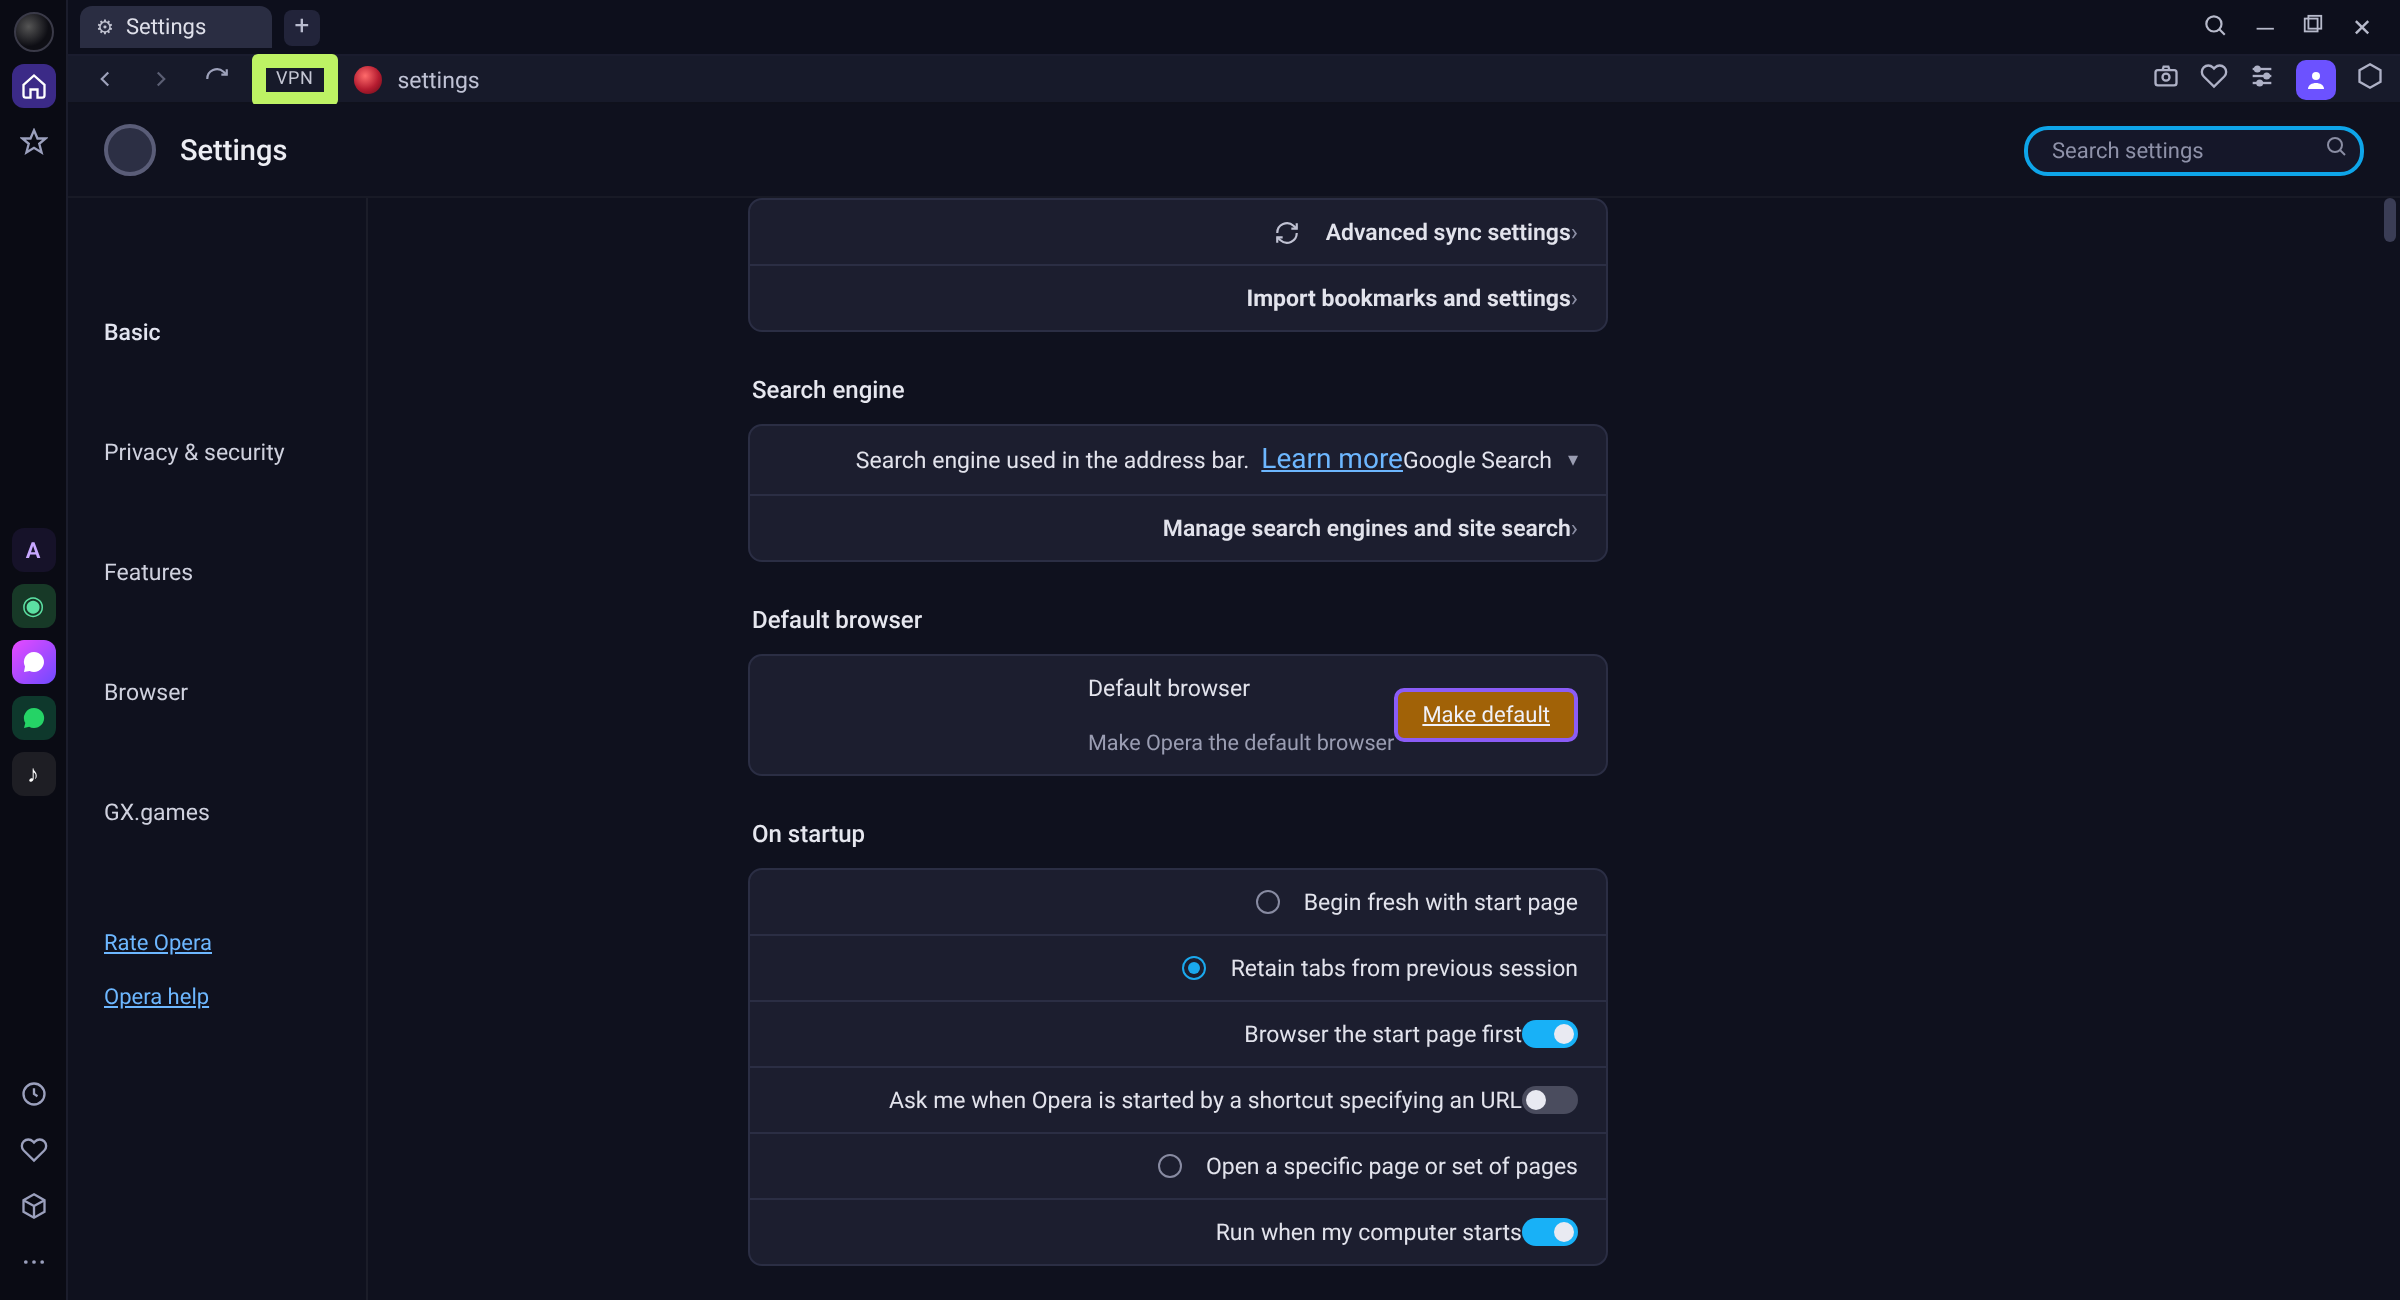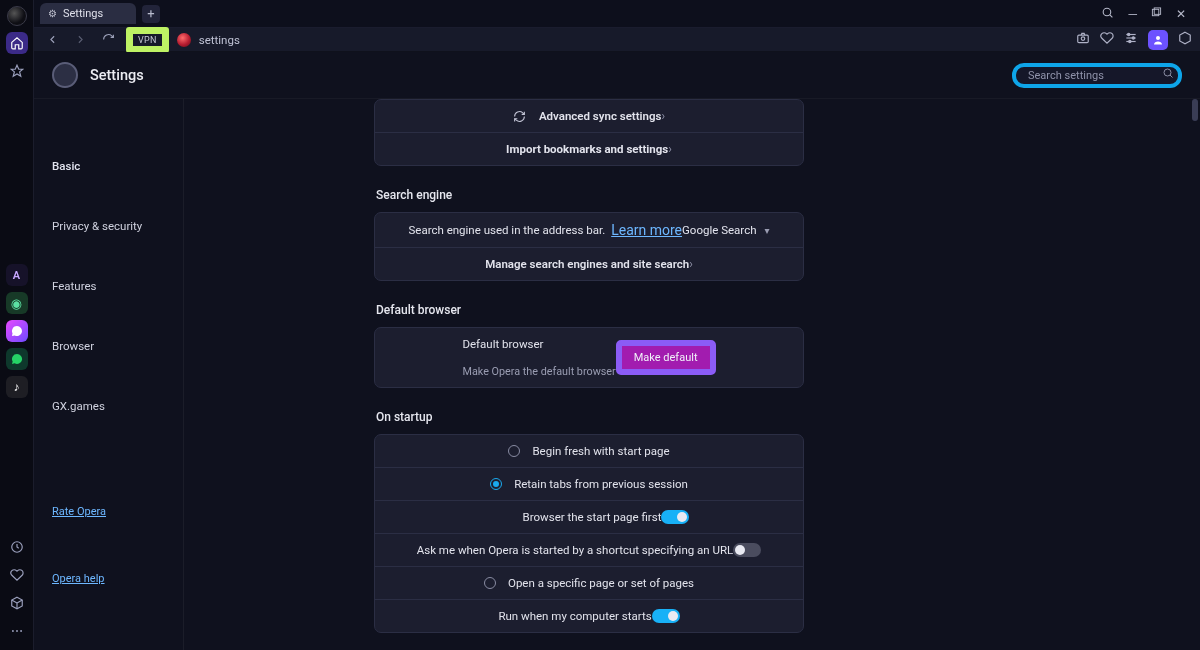--- a/index.html
+++ b/index.html
@@ -94,74 +94,74 @@
   border-bottom:1px solid rgba(255,255,255,.04);
 }
 .page-header .logo {
   width:26px; height:26px; border-radius:50%;
   background:#2c2f44; border:2px solid #5a5d78; margin-right:12px;
 }
 .page-header h1 { font-size:14.5px; font-weight:500; color:#ecedf3;}
 .search-wrap { margin-left:auto; position:relative; }
 .search-wrap input {
   width:170px; height:25px; border-radius:12px;
-  background:#151729; border:4px solid #0ea5e9;
+  background:#151729; border:2px solid #0ea5e9;
   color:#ccc; padding:0 28px 0 12px; font-size:11px;
 }
 .search-wrap input::placeholder{color:#8f92a9;}
 .search-wrap .mag { position:absolute; right:8px; top:4px; color:#8a8da3; font-size:12px; }
 
 .page-body {
   flex:1; display:flex; overflow:hidden;
 }
 
 
 .settings-nav {
   width:150px; border-right:1px solid rgba(255,255,255,.05);
   padding:28px 18px 20px; display:flex; flex-direction:column; gap:14px;
   font-size:11.5px;
 }
 .settings-nav .cat { color:#e2e4ef; cursor:pointer; font-weight:500;margin-top:32px;}
 .settings-nav .cat.dim { font-weight:400; color:#cfd1de;}
-.settings-nav .link { color:#6db7ff; text-decoration:underline; font-size:11px; cursor:pointer;margin-top:40px;}
+.settings-nav .link { color:#6db7ff; text-decoration:underline; font-size:11px; cursor:pointer;}
 .settings-nav .spacer { height:24px; }
 
 
 .content-scroll {
   flex:1; overflow-y:auto; padding:0 0 40px;
   scrollbar-width:thin; scrollbar-color:#3a3d55 #11131f;
 }
 .content-inner { width: 430px; margin-left:190px; padding-top:0; }
 
 .section-title { font-size:12px; color:#e6e7ef; margin:22px 0 10px 2px; font-weight:500;}
 
 .panel {
   background:#1c1e2f; border:1px solid #2b2e44; border-radius:7px;
   overflow:hidden;
 }
 .row {
-  display:flex; align-items:center; justify-content:center;
+  display:flex; align-items:center; justify-content:flex-end;
   padding:9px 14px; font-size:11.5px; color:#e2e3ec;
   border-top:1px solid #2b2e44;
 }
 .panel > .row:first-child { border-top:none; }
 .row .left { display:flex; align-items:center; gap:12px; }
 .row .sub { color:#9a9db2; font-size:10.8px; margin-top:2px;}
 .row .chev { color:#8c8fa5; font-size:12px;}
 .row .sync-icon { width:14px; display:flex; justify-content:center; color:#c0c2d3;}
 .row a.learn { color:#6db7ff; text-decoration:underline; font-size:14px; }
 
 .select {
   display:flex; align-items:center; gap:8px; color:#e3e4ee; font-size:11.5px;
 }
 .select .caret { font-size:10px; color:#9a9db2; }
 
 .primary-btn {
-  background:#a21caf; border:6px solid #8b5cf6; color:#f0f1f8;
-  padding:5px 12px; border-radius:5px; font-size:11px;
+  background:#a16207; border:2px solid #8b5cf6; color:#f0f1f8;
+  padding:5px 12px; border-radius:5px; font-size:11px;text-decoration:underline;
 }
 
 
 .radio { width:12px; height:12px; border:1.5px solid #888ba2; border-radius:50%; display:inline-block; position:relative; flex-shrink:0;}
 .radio.checked { border-color:#1aa9ee; }
 .radio.checked::after { content:""; position:absolute; inset:2px; border-radius:50%; background:#1aa9ee; }
 
 
 .toggle { width:28px; height:14px; border-radius:8px; background:#4a4c5e; position:relative; flex-shrink:0;}
 .toggle::after { content:""; position:absolute; width:10px; height:10px; border-radius:50%; background:#e9eaf2; top:2px; left:2px; }

